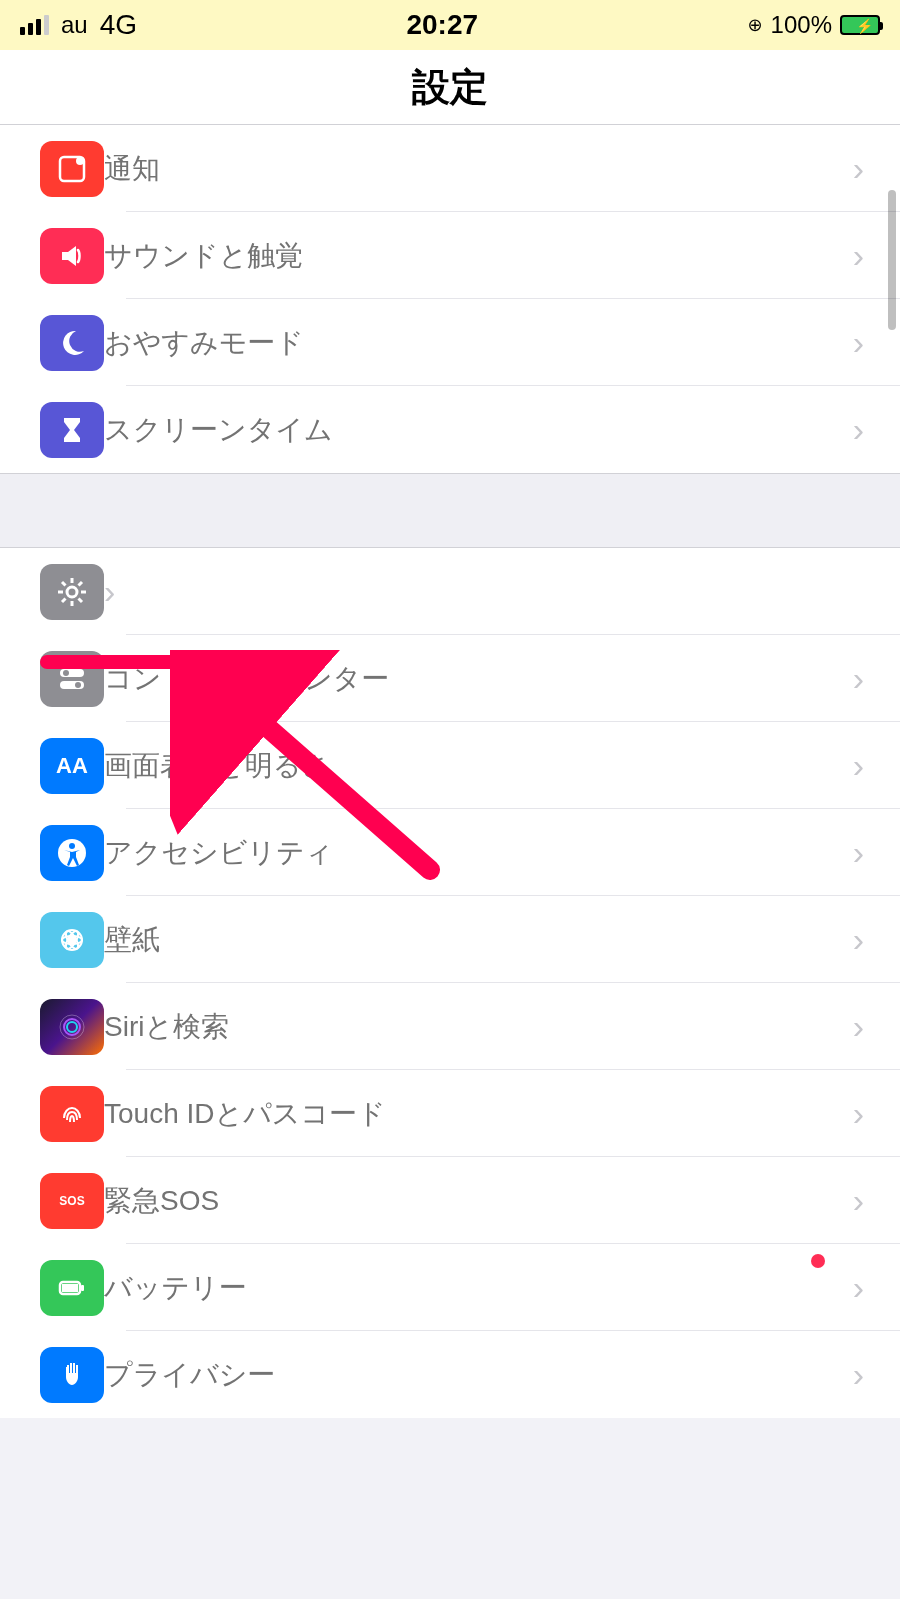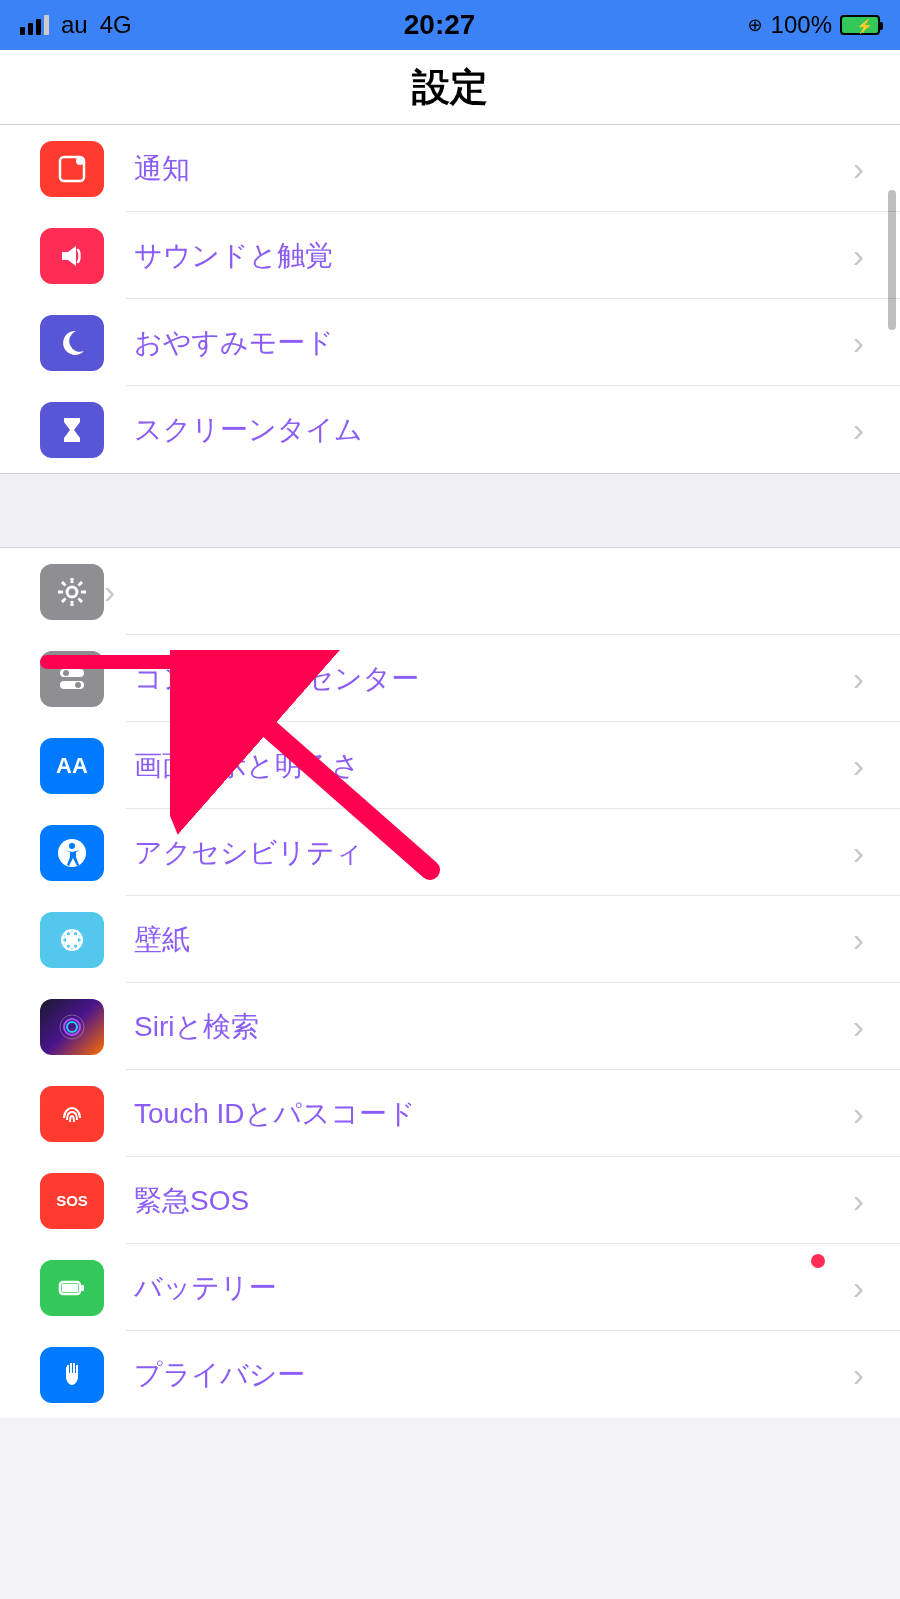--- a/index.html
+++ b/index.html
@@ -6,38 +6,38 @@
   body {
     width: 900px;
     height: 1599px;
     font-family: -apple-system, "Hiragino Sans", sans-serif;
     background: #f2f2f7;
     overflow: hidden;
     position: relative;
   }
   .status-bar {
     height: 50px;
-    background: #3b82f6;
+    background: #fef9c3;
     display: flex;
     align-items: center;
     justify-content: space-between;
     padding: 0 20px;
     font-size: 24px;
     font-weight: 500;
   }
   .status-left { display: flex; align-items: center; gap: 12px; }
   .status-right { display: flex; align-items: center; gap: 8px; }
   .signal { display: flex; align-items: flex-end; gap: 3px; height: 20px; }
   .signal-bar { width: 5px; background: #000; border-radius: 1px; }
   .signal-bar.b1 { height: 8px; }
   .signal-bar.b2 { height: 12px; }
   .signal-bar.b3 { height: 16px; }
   .signal-bar.b4 { height: 20px; background: #ccc; }
   .carrier { font-size: 24px; }
-  .network { font-size: 24px; }
+  .network { font-size: 28px; }
   .time { font-size: 28px; font-weight: 600; }
   .battery-wrap { display: flex; align-items: center; gap: 4px; }
   .battery-icon {
     width: 40px; height: 20px; border: 2px solid #000; border-radius: 4px;
     position: relative; background: linear-gradient(to right, #34c759 100%, transparent 0);
   }
   .battery-icon::after {
     content: ''; position: absolute; right: -5px; top: 5px; width: 3px; height: 8px;
     background: #000; border-radius: 0 2px 2px 0;
   }
@@ -60,23 +60,22 @@
     padding-left: 40px;
     position: relative;
   }
   .row .icon {
     width: 64px; height: 56px; border-radius: 12px;
     display: flex; align-items: center; justify-content: center;
     flex-shrink: 0;
   }
   .row .label {
     font-size: 28px;
-    margin-left: 30px;
     flex: 1;
-    color: #8b5cf6;
+    color: #737373;
   }
   .row .chevron {
     color: #c7c7cc;
     font-size: 34px;
     font-weight: 300;
     padding-right: 36px;
   }
   .row-divider {
     position: absolute; bottom: 0; left: 126px; right: 0; height: 1px; background: #e5e5ea;
   }
@@ -296,21 +295,21 @@
           <path d="M13 24c0-5 2-8 5-8s5 3 5 8"></path>
           <path d="M16 26c0-4 1-6 2-6s2 2 2 6"></path>
         </svg>
     </div>
     <span class="label">Touch IDとパスコード</span>
     <span class="chevron">›</span>
     <div class="row-divider"></div>
   </div>
   <div class="row">
     <div class="icon ic-red">
-      <span class="icon-text" style="font-size:15px">SOS</span>
+      <span class="icon-text" style="font-size:12px">SOS</span>
     </div>
     <span class="label">緊急SOS</span>
     <span class="chevron">›</span>
     <div class="row-divider"></div>
   </div>
   <div class="row">
     <div class="icon ic-green">
       <svg viewBox="0 0 36 36">
           <rect x="6" y="12" width="20" height="12" rx="3" fill="none" stroke="#fff" stroke-width="2.5"></rect>
           <rect x="8" y="14" width="16" height="8" fill="#fff"></rect>

